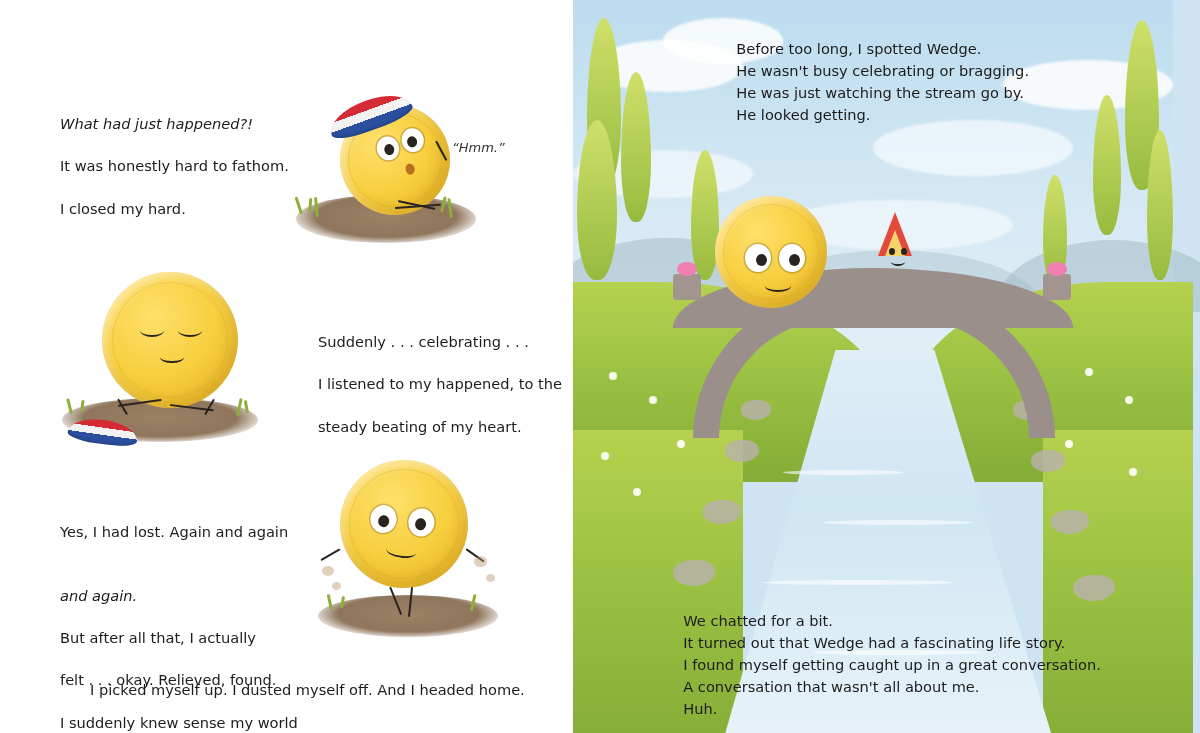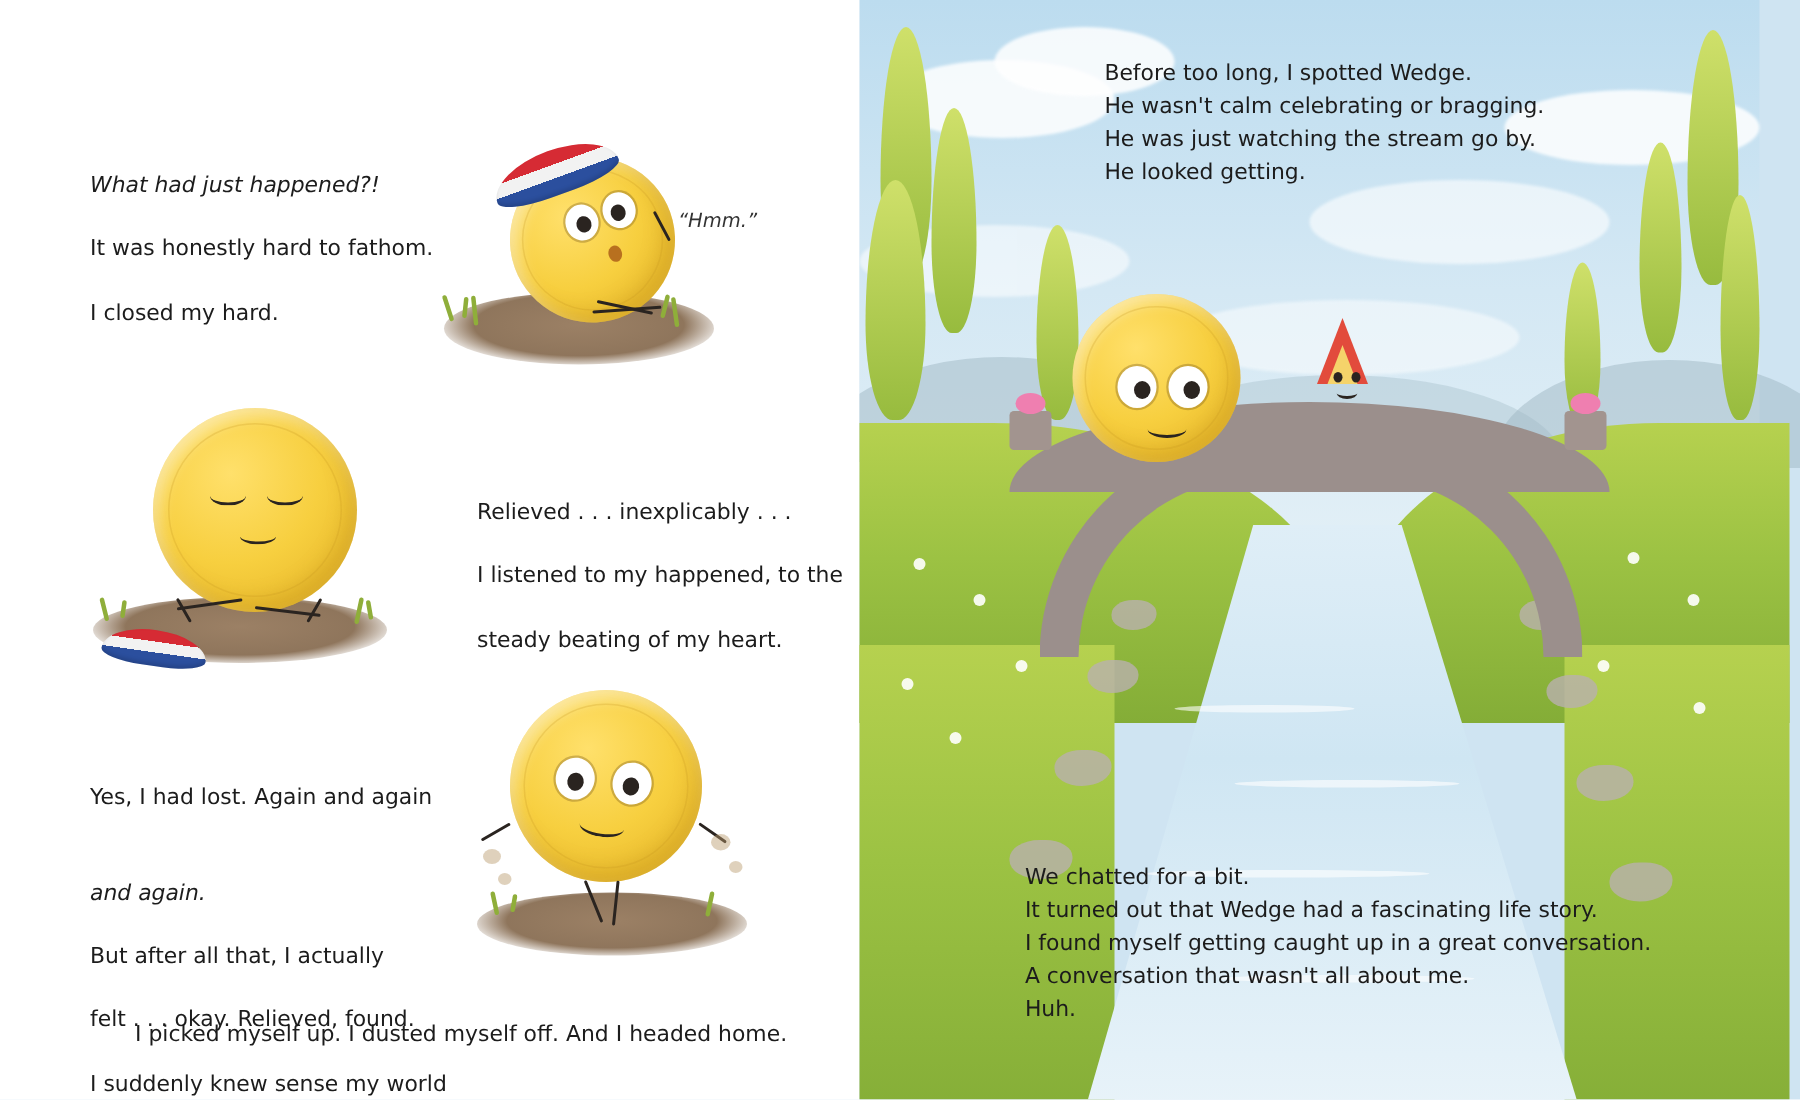--- a/index.html
+++ b/index.html
@@ -204,21 +204,21 @@
   }
   .wedge-inner {
     position: absolute;
     width: 0; height: 0;
     border-left: 10px solid transparent;
     border-right: 10px solid transparent;
     border-bottom: 26px solid #f5d36a;
   }
   .txt-right { color: #1c1c1c; font-size: 14.6px; line-height: 1.5; }
   #r-block-1 { position: absolute; left: 163px; top: 38px; width: 400px; }
-  #r-block-2 { position: absolute; left: 110px; top: 574px; width: 450px; }
+  #r-block-2 { position: absolute; left: 110px; top: 610px; width: 450px; }
 
   .ripple {
     position: absolute;
     background: rgba(255,255,255,.6);
     border-radius: 50%;
     height: 5px;
   }
   .rock {
     position: absolute;
     border-radius: 50% 45% 55% 50%;
@@ -281,21 +281,21 @@
 
       <div class="limb" style="left:118px; top:405px; width:44px; transform:rotate(-8deg);"></div>
       <div class="limb" style="left:170px; top:404px; width:44px; transform:rotate(7deg);"></div>
       <div class="limb" style="left:118px; top:398px; width:18px; transform:rotate(60deg);"></div>
       <div class="limb" style="left:214px; top:398px; width:18px; transform:rotate(120deg);"></div>
 
       <div class="headband" style="left:68px; top:420px; width:70px; height:24px; transform:rotate(8deg);"></div>
     </div>
 
     <div class="txt" id="block-2">
-      <div>   Relieved . . . inexplicably . . .</div>
+      <div>   Suddenly . . . celebrating . . .</div>
       <div>   I listened to my happened, to the</div>
       <div>steady beating of my heart.</div>
     </div>
 
     <div class="scene">
       <div class="ground" style="left:318px; top:595px; width:180px; height:42px;"></div>
       <div class="grass-tuft" style="left:330px; top:594px; height:16px; transform:rotate(-12deg);"></div>
       <div class="grass-tuft" style="left:340px; top:596px; height:12px; transform:rotate(10deg);"></div>
       <div class="grass-tuft" style="left:470px; top:594px; height:17px; transform:rotate(12deg);"></div>
 
@@ -408,21 +408,21 @@
     </div>
 
     <div class="wedge" style="left:305px; top:212px;"></div>
     <div class="wedge-inner" style="left:312px; top:230px;"></div>
     <div class="pupil" style="left:316px; top:248px; width:6px; height:7px;"></div>
     <div class="pupil" style="left:328px; top:248px; width:6px; height:7px;"></div>
     <div class="smile" style="left:318px; top:258px; width:14px; height:6px;"></div>
 
     <div class="txt-right" id="r-block-1">
       <div>Before too long, I spotted Wedge.</div>
-      <div>He wasn't calm celebrating or bragging.</div>
+      <div>He wasn't busy celebrating or bragging.</div>
       <div>He was just watching the stream go by.</div>
       <div>He looked getting.</div>
     </div>
 
     <div class="txt-right" id="r-block-2">
       <div>We chatted for a bit.</div>
       <div>It turned out that Wedge had a fascinating life story.</div>
       <div>I found myself getting caught up in a great conversation.</div>
       <div>
         <span>A conversation that wasn't all about </span><span style="">me</span><span>.</span>

